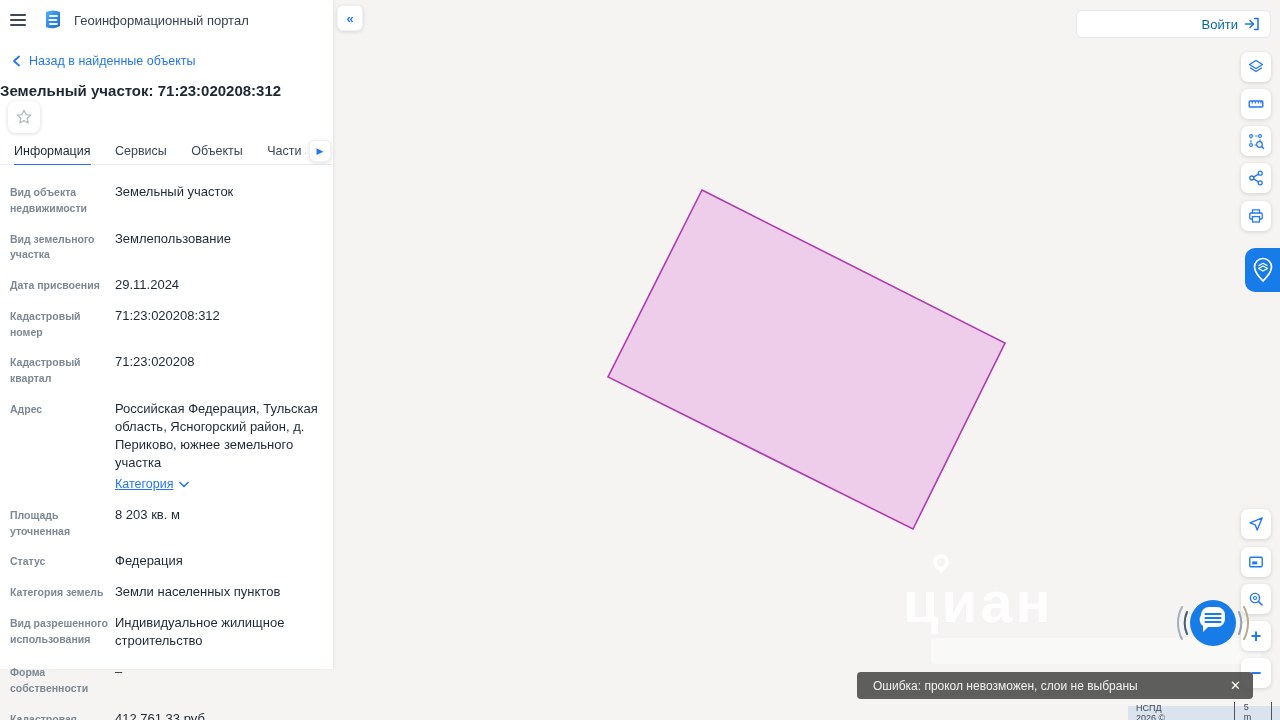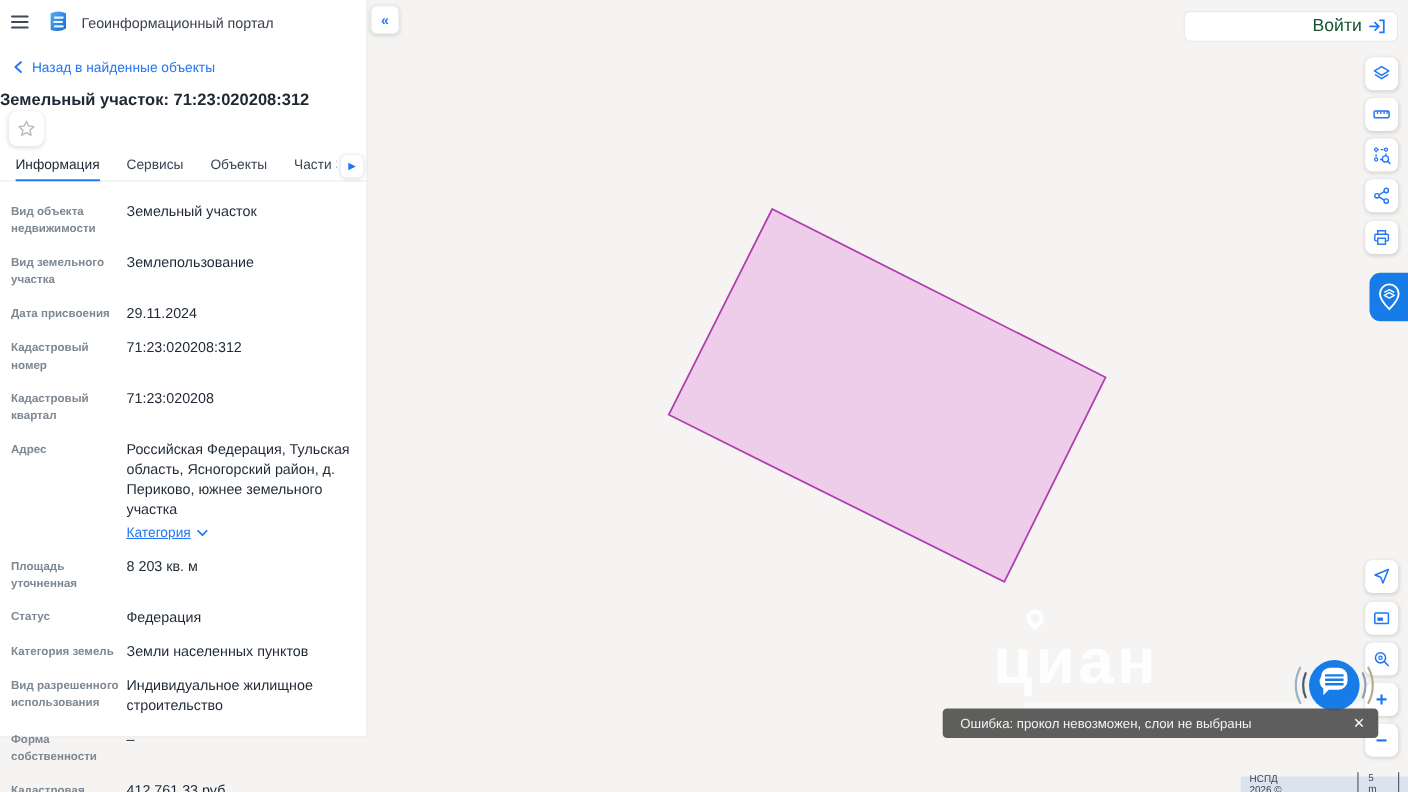--- a/index.html
+++ b/index.html
@@ -37,30 +37,30 @@
   .details { position:absolute; left:10px; top:183px; width:312px; }
   .detail-row { display:grid; grid-template-columns:100px 1fr; column-gap:5px; margin-bottom:13px; }
   .detail-label { font-size:10.5px; color:#7e8893; line-height:1.5; padding-top:2px;font-weight:bold; }
   .detail-value { font-size:13px; color:#1f2935; line-height:1.38; }
   .expand-link { display:inline-flex; align-items:center; gap:6px; margin-top:4px; font-size:12.5px; color:#2477f3; text-decoration:underline; cursor:pointer; }
 
   
   .collapse-btn { position:absolute; left:337px; top:5px; width:26px; height:26px; background:#fff; border:1px solid #eef1f5; border-radius:6px; box-shadow:0 1px 4px rgba(0,0,0,0.12); color:#2477f3; font-size:13px; font-weight:bold; cursor:pointer; z-index:6; padding:0; }
 
   .login-bar { position:absolute; left:1076px; top:10px; width:195px; height:28px; background:#fff; border:1px solid #e2e8f0; border-radius:6px; display:flex; align-items:center; justify-content:flex-end; padding-right:10px; z-index:6; }
-  .login-btn { display:flex; align-items:center; gap:6px; background:none; border:none; color:#14532d; font-size:16px; cursor:pointer; font-family:inherit; }
+  .login-btn { display:flex; align-items:center; gap:6px; background:none; border:none; color:#0369a1; font-size:13px; cursor:pointer; font-family:inherit; }
 
   .tool-btn { position:absolute; width:30px; height:30px; background:#fff; border:none; border-radius:7px; box-shadow:0 1px 4px rgba(0,0,0,0.15); cursor:pointer; display:flex; align-items:center; justify-content:center; z-index:6; }
   .tool-btn.txt { color:#2477f3; font-size:18px; font-weight:bold; line-height:1; }
 
   .legend-flyout { position:absolute; right:0; top:248px; width:35px; height:44px; background:#177ce8; border:none; border-radius:10px 0 0 10px; cursor:pointer; display:flex; align-items:center; justify-content:center; z-index:6; }
 
   .chat-fab { position:absolute; left:1167px; top:577px; width:92px; height:92px; z-index:7; cursor:pointer; }
 
-  .toast { position:absolute; left:857px; top:644px; width:396px; height:27px; background:rgba(80,80,80,0.92); border-radius:4px; display:flex; align-items:center; z-index:8; }
+  .toast { position:absolute; left:857px; top:672px; width:396px; height:27px; background:rgba(80,80,80,0.92); border-radius:4px; display:flex; align-items:center; z-index:8; }
   .toast-msg { flex:1; color:#f2f2f2; font-size:12px; padding-left:16px; }
   .toast-close { background:none; border:none; color:#fff; font-size:13px; cursor:pointer; padding:0 12px; }
 
   .attribution { position:absolute; right:0; bottom:0; width:152px; height:14px; background:rgba(214,223,236,0.85); display:flex; align-items:center; justify-content:flex-start; gap:12px; padding:0 8px; z-index:6; }
   .attr-text { font-size:9px; color:#3c4754; }
   .scale-box { font-size:9px; color:#3c4754; border-left:1px solid #4a5560; border-right:1px solid #4a5560; border-bottom:1px solid #4a5560; padding:0 17px 1px 9px; line-height:10px;margin-left:47px; }
 </style>
 </head>
 <body>
 

